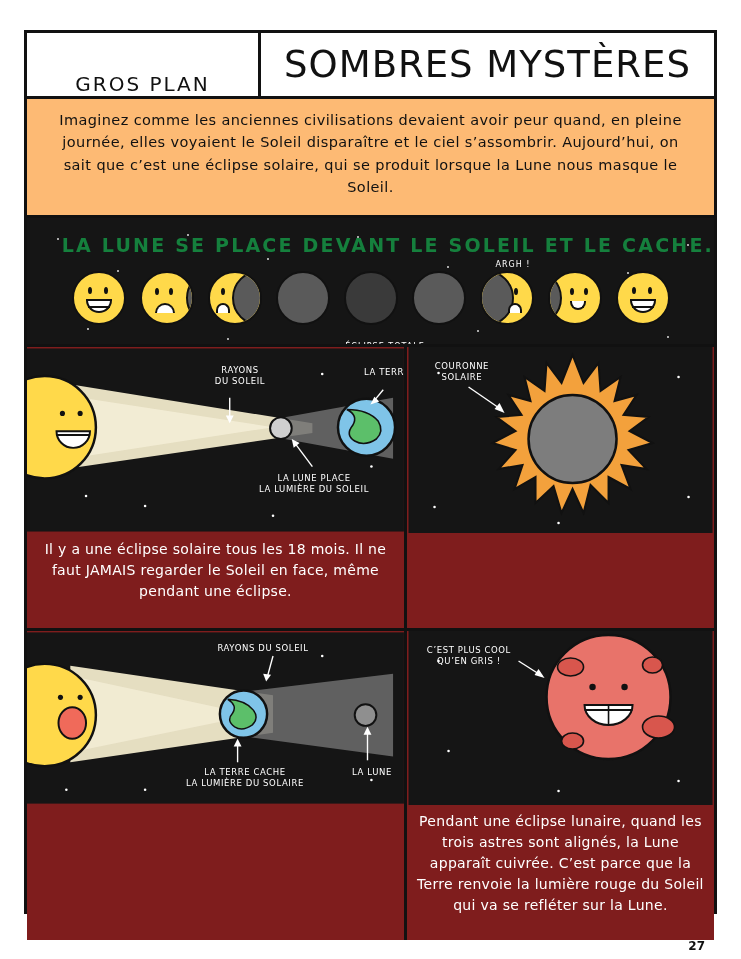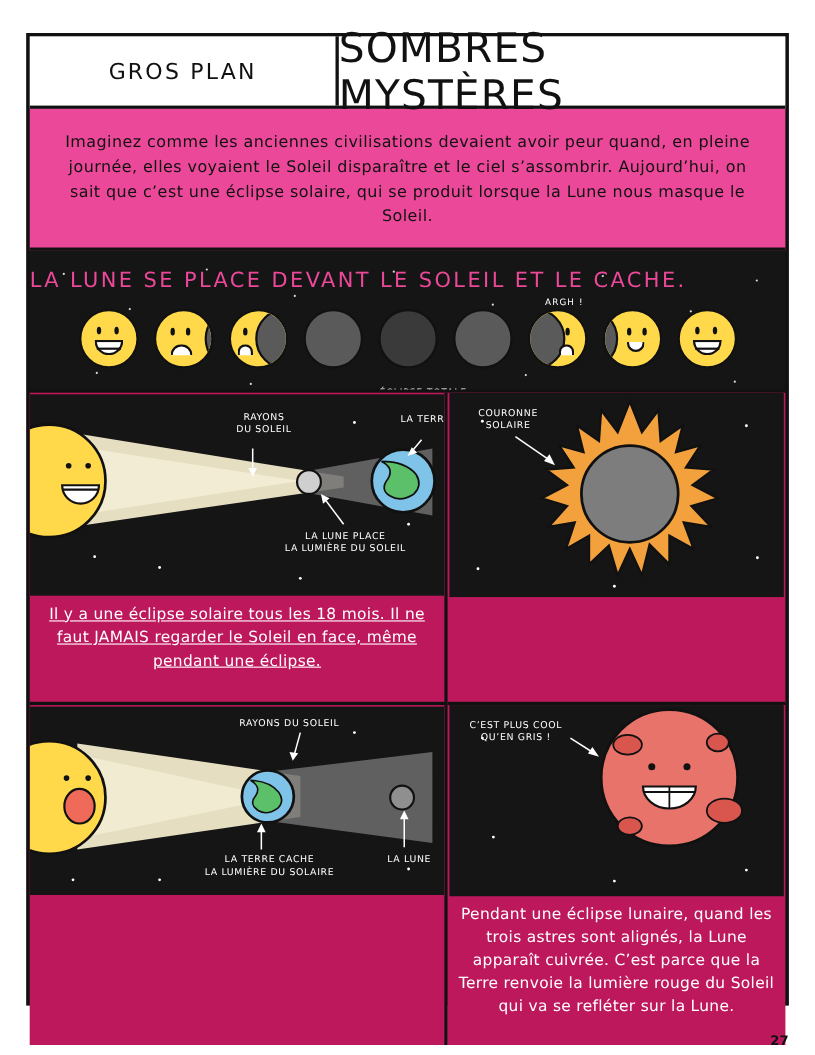--- a/index.html
+++ b/index.html
@@ -4,57 +4,57 @@
 <style>
   html,body{margin:0;padding:0;background:#fff;}
   body{width:741px;height:959px;font-family:"DejaVu Sans",sans-serif;overflow:hidden;}
   .page{position:relative;width:741px;height:959px;background:#ffffff;}
 
   
   .frame{position:absolute;left:24px;top:30px;width:693px;height:884px;border:3px solid #111;box-sizing:border-box;background:#111;}
 
   
   .header{display:flex;height:66px;background:#fff;border-bottom:3px solid #111;box-sizing:border-box;}
-  .header .tag{width:281px;border-right:3px solid #111;box-sizing:border-box;display:flex;align-items:center;justify-content:center;}
+  .header .tag{width:234px;border-right:3px solid #111;box-sizing:border-box;display:flex;align-items:flex-end;justify-content:center;}
   .header .tag span{font-family:"DejaVu Sans",sans-serif;font-size:20px;letter-spacing:2px;color:#111;}
   .header .title{flex:1;display:flex;align-items:center;justify-content:center;}
   .header .title span{font-size:37px;font-weight:normal;letter-spacing:1px;color:#111;}
 
   
-  .intro{background:#ec4899;border-bottom:3px solid #111;box-sizing:border-box;padding:20px 26px 16px 26px;}
+  .intro{background:#fdba74;border-bottom:3px solid #111;box-sizing:border-box;padding:10px 26px 16px 26px;}
   .intro p{margin:0;text-align:center;color:#111;font-size:14.5px;line-height:1.55;letter-spacing:.4px;}
 
   
   .band{position:relative;background:#151515;border-bottom:3px solid #111;box-sizing:border-box;padding:16px 0 14px 0;overflow:hidden;}
-  .band h2{position:relative;margin:0 0 10px 0;text-align:left;color:#ec4899;font-size:19px;letter-spacing:2.2px;font-weight:normal;z-index:2;}
+  .band h2{position:relative;margin:0 0 10px 0;text-align:right;color:#15803d;font-size:19px;letter-spacing:2.2px;font-weight:bold;z-index:2;}
   .phases{position:relative;display:flex;justify-content:center;align-items:center;gap:14px;z-index:2;height:64px;}
   .ph{position:relative;width:50px;height:50px;border-radius:50%;border:2.5px solid #111;overflow:hidden;}
   .ph.sun{background:#ffd94a;}
   .ph.dark{background:#5a5a5a;}
   .moon{position:absolute;top:-3px;width:52px;height:52px;border-radius:50%;background:#5a5a5a;border:2.5px solid #111;}
   .face{position:absolute;left:0;top:0;width:100%;height:100%;}
   .eye{position:absolute;width:4px;height:7px;border-radius:50%;background:#111;}
   .mouth{position:absolute;left:12px;top:26px;width:26px;height:14px;border:2px solid #111;border-radius:0 0 13px 13px;background:#fff;box-sizing:border-box;}
   .mouth.sad{top:30px;height:10px;border-radius:13px 13px 0 0;border-bottom:none;background:#fff;}
   .mouth.smallsmile{left:16px;top:28px;width:18px;height:9px;border-radius:0 0 10px 10px;border:2px solid #111;border-top:none;background:#fff;}
   .teeth{position:absolute;left:0;top:5px;width:100%;height:2px;background:#111;}
   .lbl{position:absolute;color:#fff;font-size:8px;letter-spacing:1px;text-align:center;z-index:3;}
   .star{position:absolute;background:#fff;border-radius:50%;opacity:.85;}
 
   
   .grid{display:flex;flex-wrap:wrap;}
-  .cell{position:relative;background:#be185d;box-sizing:border-box;overflow:hidden;}
+  .cell{position:relative;background:#7f1d1d;box-sizing:border-box;overflow:hidden;}
   .cell.left{width:55.3%;border-right:3px solid #111;}
   .cell.right{width:44.7%;}
   .cell.rowtop{border-bottom:3px solid #111;}
   .cap{position:relative;z-index:3;color:#fff;text-align:center;font-size:14px;line-height:1.5;letter-spacing:.3px;padding:6px 10px 10px 10px;}
   .diag{position:relative;height:186px;}
   .note{position:absolute;color:#fff;font-size:8.5px;letter-spacing:.6px;text-align:center;line-height:1.3;z-index:4;}
 
-  .pagenum{position:absolute;right:24px;bottom:6px;font-size:12px;font-weight:bold;color:#111;}
+  .pagenum{position:absolute;right:36px;bottom:6px;font-size:12px;font-weight:bold;color:#111;}
   svg{display:block;}
 </style>
 </head>
 <body>
 
 <div class="page">
   <div class="frame">
 
     <div class="header">
       <div class="tag">
@@ -188,21 +188,21 @@
             <polygon points="349,57 353,49 358,54" fill="#fff"></polygon>
             <line x1="290" y1="120" x2="272" y2="96" stroke="#fff" stroke-width="1.4"></line>
             <polygon points="269,92 277,96 271,101" fill="#fff"></polygon>
           </svg>
           <div class="note" style="left:168px;top:18px;width:90px;white-space:pre-line;">RAYONS
 DU SOLEIL</div>
           <div class="note" style="left:330px;top:20px;width:60px;">LA TERRE</div>
           <div class="note" style="left:222px;top:126px;width:130px;white-space:pre-line;">LA LUNE PLACE
 LA LUMIÈRE DU SOLEIL</div>
         </div>
-        <div class="cap" style="padding-bottom:26px;text-decoration:underline;">Il y a une éclipse solaire tous les 18 mois. Il ne faut JAMAIS regarder le Soleil en face, même pendant une éclipse.</div>
+        <div class="cap" style="padding-bottom:26px;">Il y a une éclipse solaire tous les 18 mois. Il ne faut JAMAIS regarder le Soleil en face, même pendant une éclipse.</div>
       </div>
 
       <div class="cell right rowtop">
         <div class="diag" style="height:186px;">
           <svg width="100%" height="186" viewBox="0 0 304 186">
             <rect width="304" height="186" fill="#151515"></rect>
             <circle cx="30" cy="26" r="1.3" fill="#fff"></circle>
               <circle cx="270" cy="30" r="1.3" fill="#fff"></circle>
             <circle cx="280" cy="150" r="1.3" fill="#fff"></circle>
               <circle cx="26" cy="160" r="1.3" fill="#fff"></circle>

